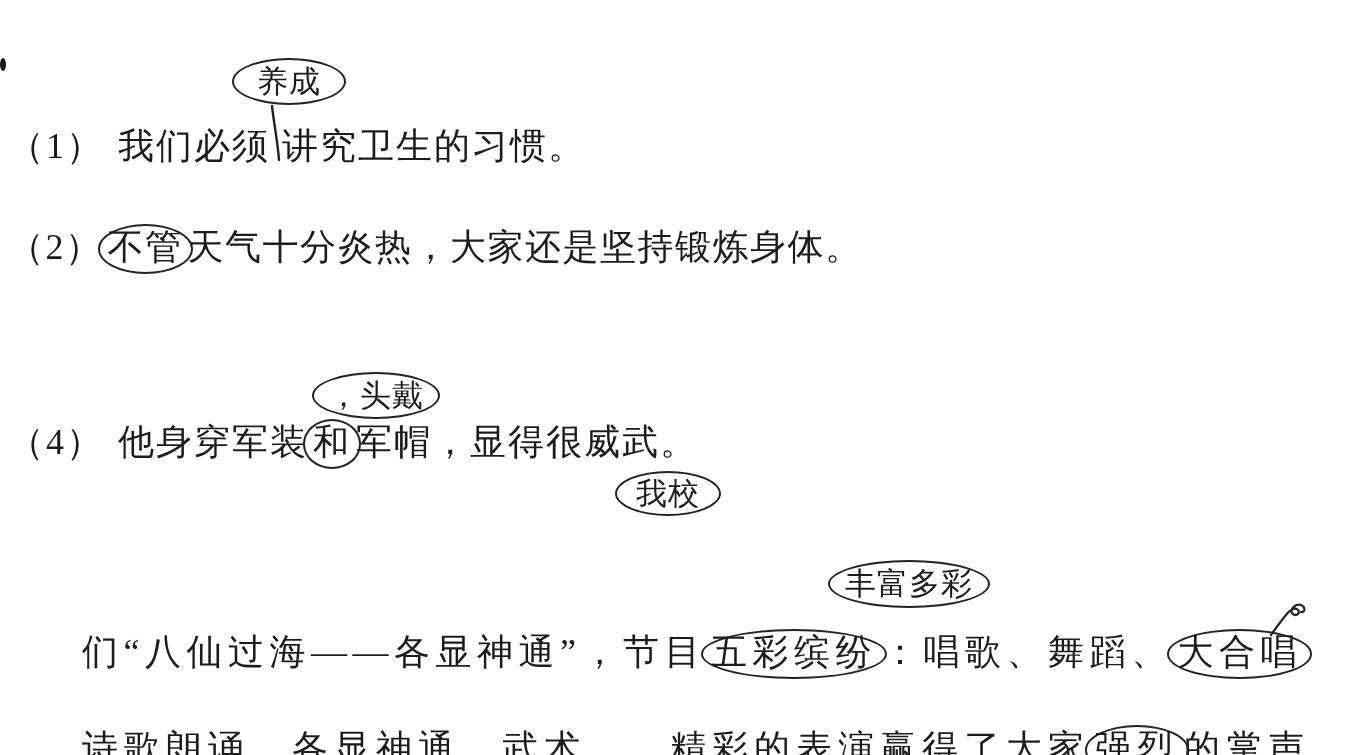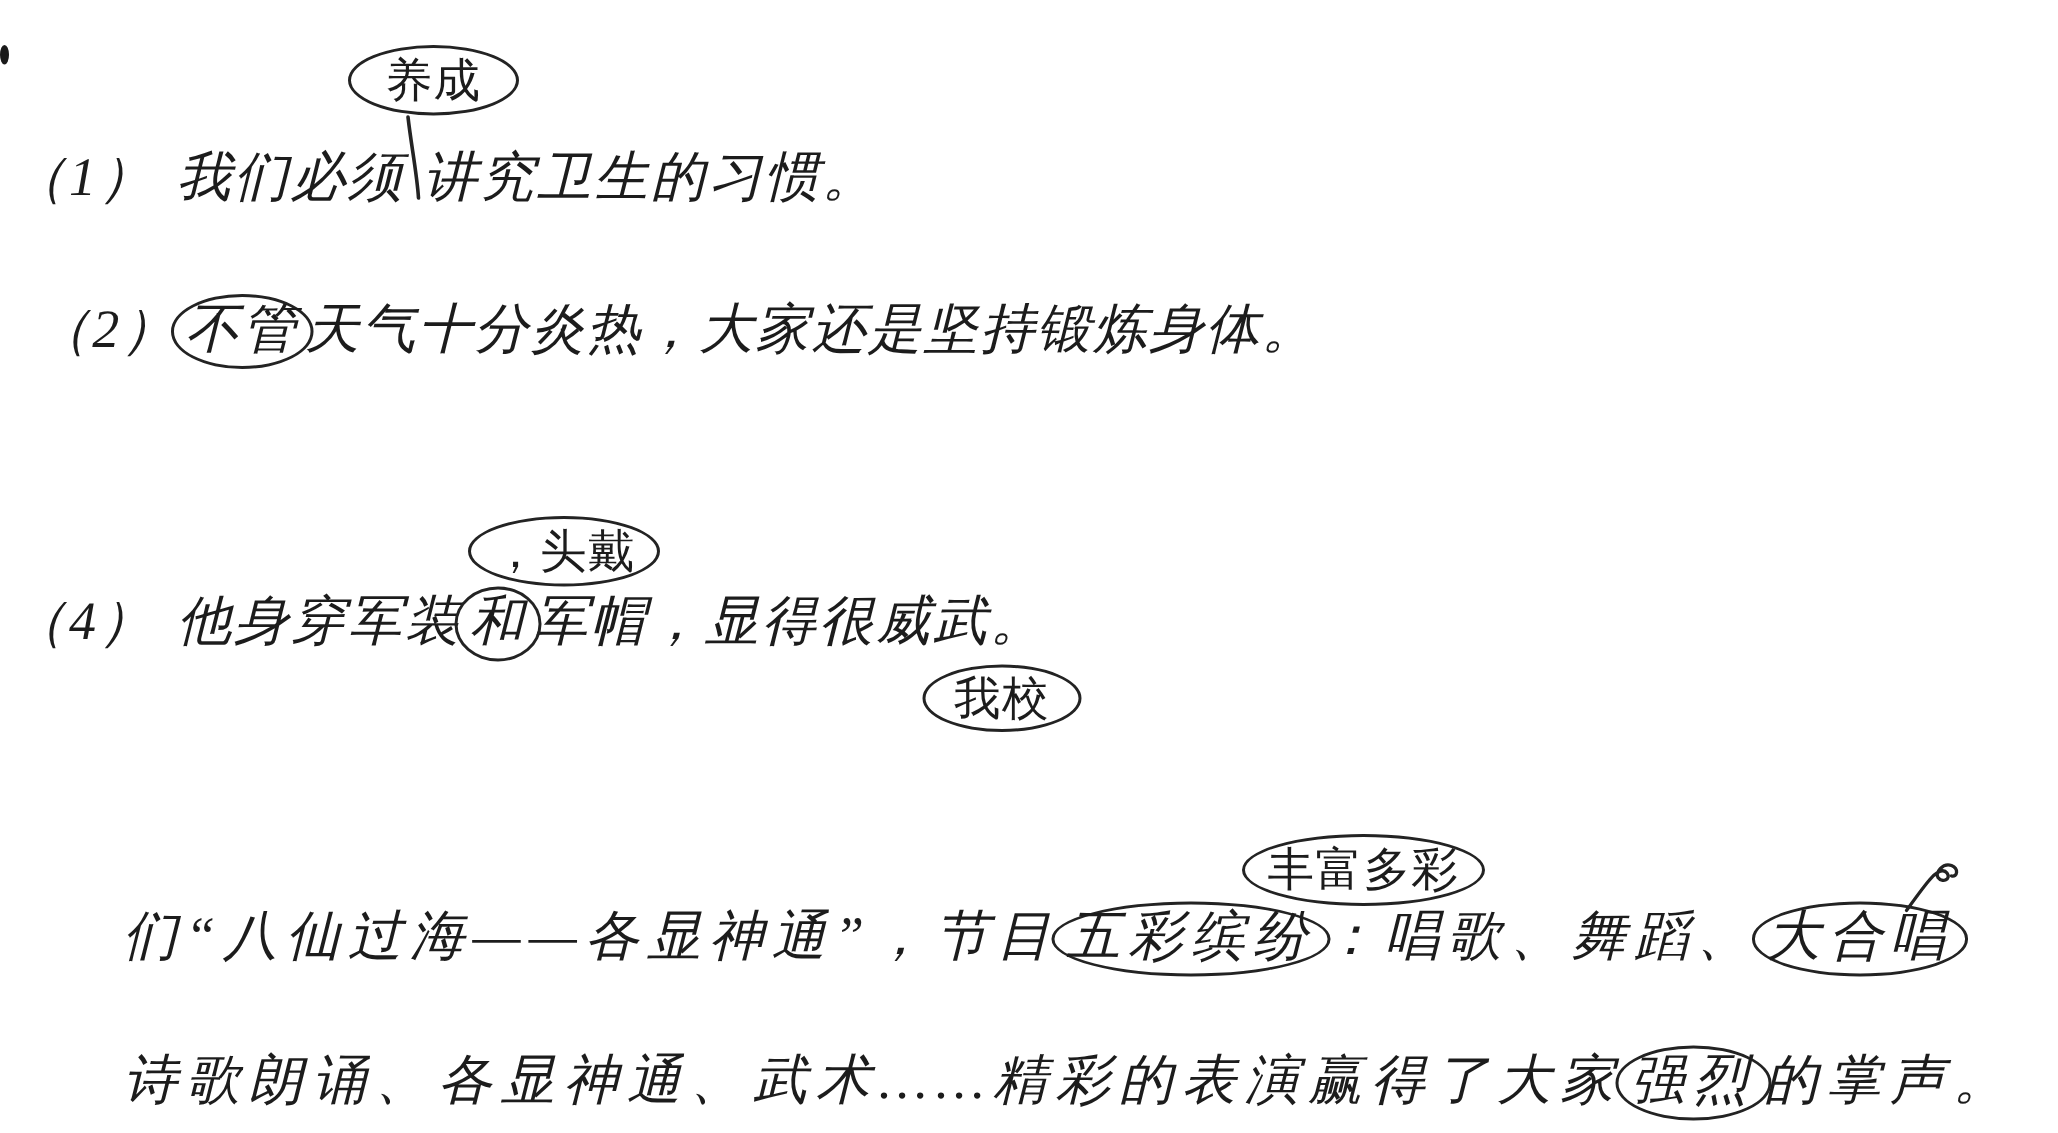--- a/index.html
+++ b/index.html
@@ -9,21 +9,20 @@
     background:#ffffff;
     color:#1c1c1c;
     font-family:"Liberation Serif","DejaVu Serif",serif;
     overflow:hidden;
   }
   .line {
     position:absolute;
     font-size:36px;
     line-height:44px;
     white-space:nowrap;
-    font-style:italic;
   }
   .circle {
     display:inline-block;
     position:relative;
     border:2.5px solid #232323;
     border-radius:50%;
     padding:2px 8px 4px;
     margin:-3px -5px;
     line-height:1.1;
     vertical-align:baseline;
@@ -45,34 +44,34 @@
     display:inline-block;
     width:12px;
     height:34px;
   }
   .insert svg { position:absolute; left:0; overflow:visible; }
   .curl { position:absolute; pointer-events:none; }
 </style>
 </head>
 <body>
 
-<div style="position:absolute; inset:0;">
+<div style="position:absolute; inset:0;margin-top:28px;">
 
   <div style="position:absolute; left:0; top:30px; width:6px; height:13px; background:#1a1a1a; border-radius:50%;"></div>
 
   <div class="ann" style="left:232px; top:30px;  width:114px; height:47px">养成</div>
   <div class="ann" style="left:312px; top:344px; width:128px; height:47px">，头戴</div>
   <div class="ann" style="left:615px; top:443px; width:106px; height:45px">我校</div>
-  <div class="ann" style="left:828px; top:556px; width:162px; height:48px">丰富多彩</div>
+  <div class="ann" style="left:828px; top:532px; width:162px; height:48px">丰富多彩</div>
 
   <div class="line" style="left:8px; top:96px; letter-spacing:2px"><span>（1）</span><span class="sp"></span><span>我们必须</span><span class="insert"><svg width="12" height="58" viewBox="0 0 12 58" style="bottom:-4px">
           <path d="M2 2 C4 20 8 40 9 56" fill="none" stroke="#232323" stroke-width="2.4" stroke-linecap="round"></path>
         </svg></span><span>讲究卫生的习惯。</span></div>
 
-  <div class="line" style="left:24px; top:197px; letter-spacing:1.5px"><span>（2）</span><span class="circle"><span>不管</span></span><span>天气十分炎热，大家还是坚持锻炼身体。</span></div>
+  <div class="line" style="left:8px; top:197px; letter-spacing:1.5px"><span>（2）</span><span class="circle"><span>不管</span></span><span>天气十分炎热，大家还是坚持锻炼身体。</span></div>
 
 
   <div class="line" style="left:8px; top:392px; letter-spacing:2px"><span>（4）</span><span class="sp"></span><span>他身穿军装</span><span class="circle"><span>和</span></span><span>军帽，显得很威武。</span></div>
 
 
   <div class="line" style="left:82px; top:602px; letter-spacing:5.5px"><span>们“八仙过海——各显神通”，节目</span><span class="circle"><span>五彩缤纷</span></span><span>：唱歌、舞蹈、</span><span class="circle"><span>大合唱</span><svg class="curl" style="right:-4px; top:-30px" width="46" height="36" viewBox="0 0 46 36">
           <path d="M3 34 C8 27 13 20 18 14 C21 10 27 5 30 9 C33 13 27 16 24 12 C22 9 27 2 33 4 C38 6 37 12 33 11" fill="none" stroke="#232323" stroke-width="2.2" stroke-linecap="round"></path>
         </svg></span></div>
 
   <div class="line" style="left:82px; top:698px; letter-spacing:6px"><span>诗歌朗诵、各显神通、武术……精彩的表演赢得了大家</span><span class="circle"><span>强烈</span></span><span>的掌声。</span></div>

